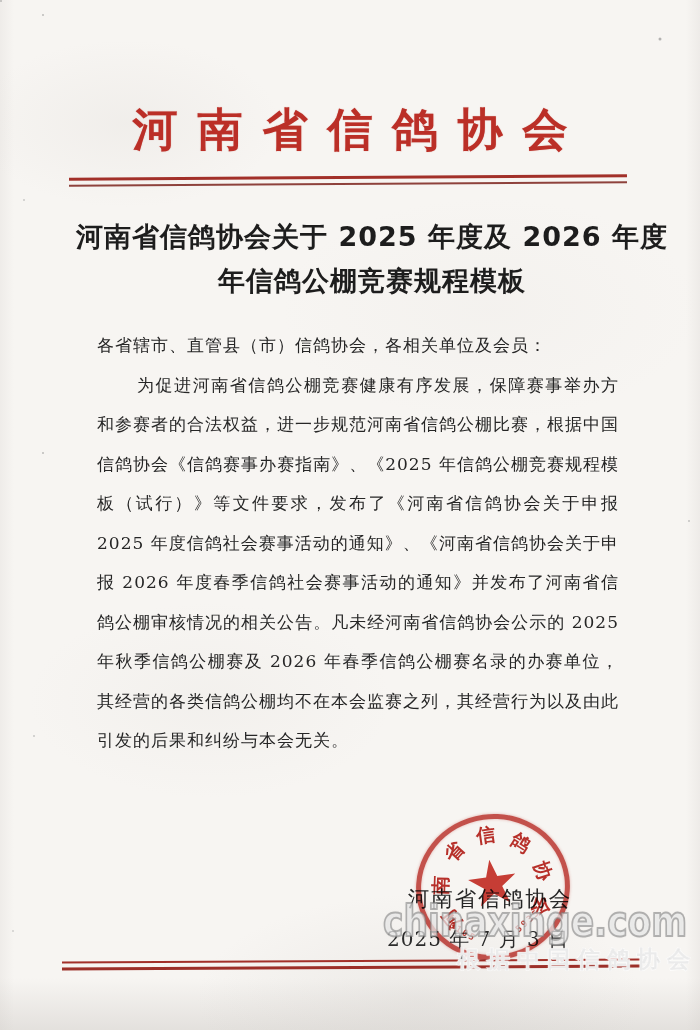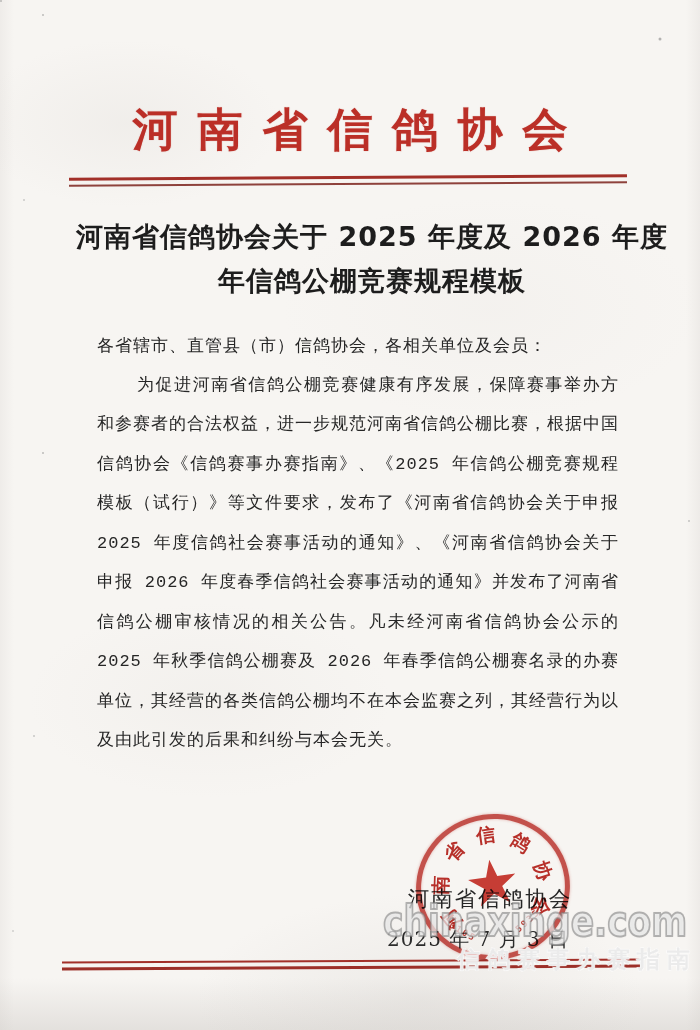--- a/index.html
+++ b/index.html
@@ -44,21 +44,21 @@
     font-weight:bold;font-size:27px;color:#1d1d1d;letter-spacing:1px;padding-left:22px;
   }
   .doc-title.line1{top:219px;}
   .doc-title.line2{top:263px;}
   .body-block{
     position:absolute;left:97px;top:326px;width:522px;z-index:2;
     font-size:17px;line-height:39.5px;color:#262626;letter-spacing:1px;
     text-align:justify;
   }
   .body-block p{margin:0;}
-  .body-block .indent{text-indent:2.35em;font-family:Liberation Mono, monospace;}
+  .body-block .indent{text-indent:2.35em;}
   .sig-name{
     position:absolute;left:390px;top:884px;width:200px;text-align:center;z-index:2;
     font-size:21.5px;color:#262626;letter-spacing:2px;
   }
   .sig-date{
     position:absolute;left:387px;top:926px;width:200px;z-index:2;
     font-size:20px;color:#2b2b2b;letter-spacing:1px;
   }
   
   .seal{
@@ -137,15 +137,15 @@
       <span style="transform: rotate(40deg) translateY(-53px);">鸽</span>
       <span style="transform: rotate(80deg) translateY(-53px);">协</span>
       <span style="transform: rotate(120deg) translateY(-53px);">会</span>
     </div>
   <div class="star">★</div>
   <div class="code left">0105</div>
   <div class="code right">5935</div>
 </div>
 
 <div class="wm-site">chinaxinge.com</div>
-<div class="wm-name">信鸽赛事办赛指南</div>
+<div class="wm-name">根据中国信鸽协会</div>
 
 <div class="rule rule-footer"></div>
 
 </body></html>

